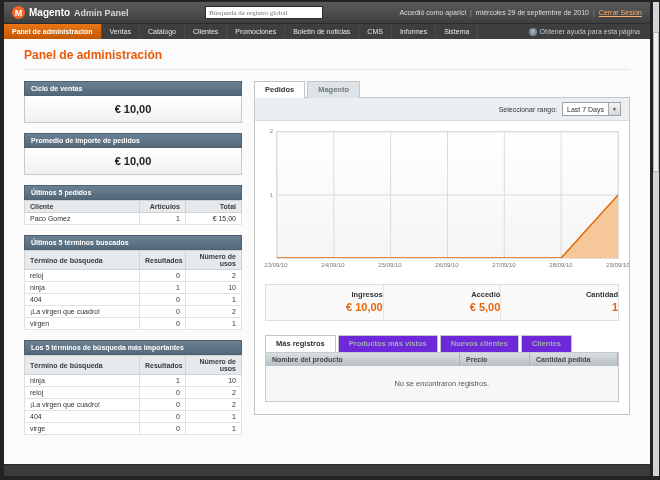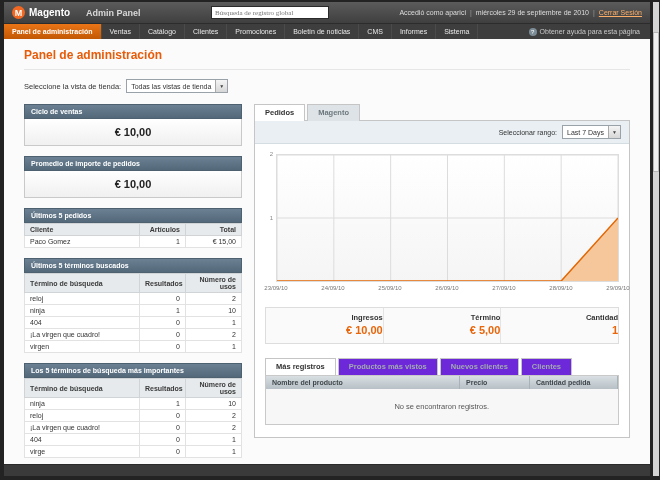--- a/index.html
+++ b/index.html
@@ -7,21 +7,21 @@
   body { background:#232323; font-family:"Liberation Sans", sans-serif; position:relative; }
 
   .frame { position:absolute; inset:0; }
   .page { position:absolute; left:4px; top:2px; width:646px; height:474px; background:#fbfbfb; display:flex; flex-direction:column; overflow:hidden; }
 
   
   .topbar { height:22px; flex:none; background:linear-gradient(#5b5b5b,#3f3f3f); display:flex; align-items:center; padding:0 8px; gap:6px; border-bottom:1px solid #2c2c2c; }
   .logo { display:flex; align-items:center; gap:4px; cursor:pointer; }
   .logo-icon { width:13px; height:13px; border-radius:50%; background:#f26822; color:#fff; font-size:9px; font-weight:bold; display:flex; align-items:center; justify-content:center; }
   .logo-text { color:#fff; font-size:10px; font-weight:bold; }
-  .logo-sub { color:#d8d8d8; font-size:9px; font-weight:bold;margin-left:12px; }
+  .logo-sub { color:#d8d8d8; font-size:9px; font-weight:bold; }
   .top-spacer { flex:1; }
   .global-search { width:118px; height:13px; border:1px solid #2a2a2a; background:#fff; font-size:7px; color:#666; padding:0 3px; font-family:Liberation Serif, serif; }
   .userinfo { display:flex; align-items:center; gap:4px; font-size:7px; color:#ddd; white-space:nowrap; }
   .userinfo .sep { color:#999; }
   .logout { color:#fcae68; text-decoration:underline; cursor:pointer; }
 
   
   .navbar { height:15px; flex:none; background:#3e3e3e; display:flex; align-items:stretch; }
   .nav-item { font-size:7px; color:#e8e8e8; line-height:15px; padding:0 8px; border-right:1px solid #4b4b4b; cursor:pointer; white-space:nowrap; }
   .nav-item.active { background:linear-gradient(#ea7517,#c25803); color:#fff; font-weight:bold; }
@@ -126,27 +126,20 @@
       <span class="nav-item">Sistema</span>
       <span class="nav-help">
         <span class="help-icon">?</span>
         <span>Obtener ayuda para esta página</span>
       </span>
     </div>
 
     <div class="content">
       <div class="page-title">Panel de administración</div>
 
-      <div class="store-row">
-        <span>Seleccione la vista de tienda:</span>
-        <span class="select">
-          <span class="select-text">Todas las vistas de tienda</span>
-          <span class="select-arrow">▼</span>
-        </span>
-      </div>
 
       <div class="columns">
 
         <div class="left-col">
 
           <div class="card">
             <div class="card-header">Ciclo de ventas</div>
             <div class="card-body">€ 10,00</div>
           </div>
 
@@ -318,21 +311,21 @@
                 <span style="left: 83.3333%;">28/09/10</span>
                 <span style="left: 100%;">29/09/10</span>
               </div>
 
             <div class="stats">
               <div class="stat">
                 <div class="lbl">Ingresos</div>
                 <div class="val">€ 10,00</div>
               </div>
               <div class="stat">
-                <div class="lbl">Término</div>
+                <div class="lbl">Accedió</div>
                 <div class="val">€ 5,00</div>
               </div>
               <div class="stat">
                 <div class="lbl">Cantidad</div>
                 <div class="val">1</div>
               </div>
             </div>
 
             <div class="tabs bottom-tabs">
               <span class="tab active">Más registros</span>

